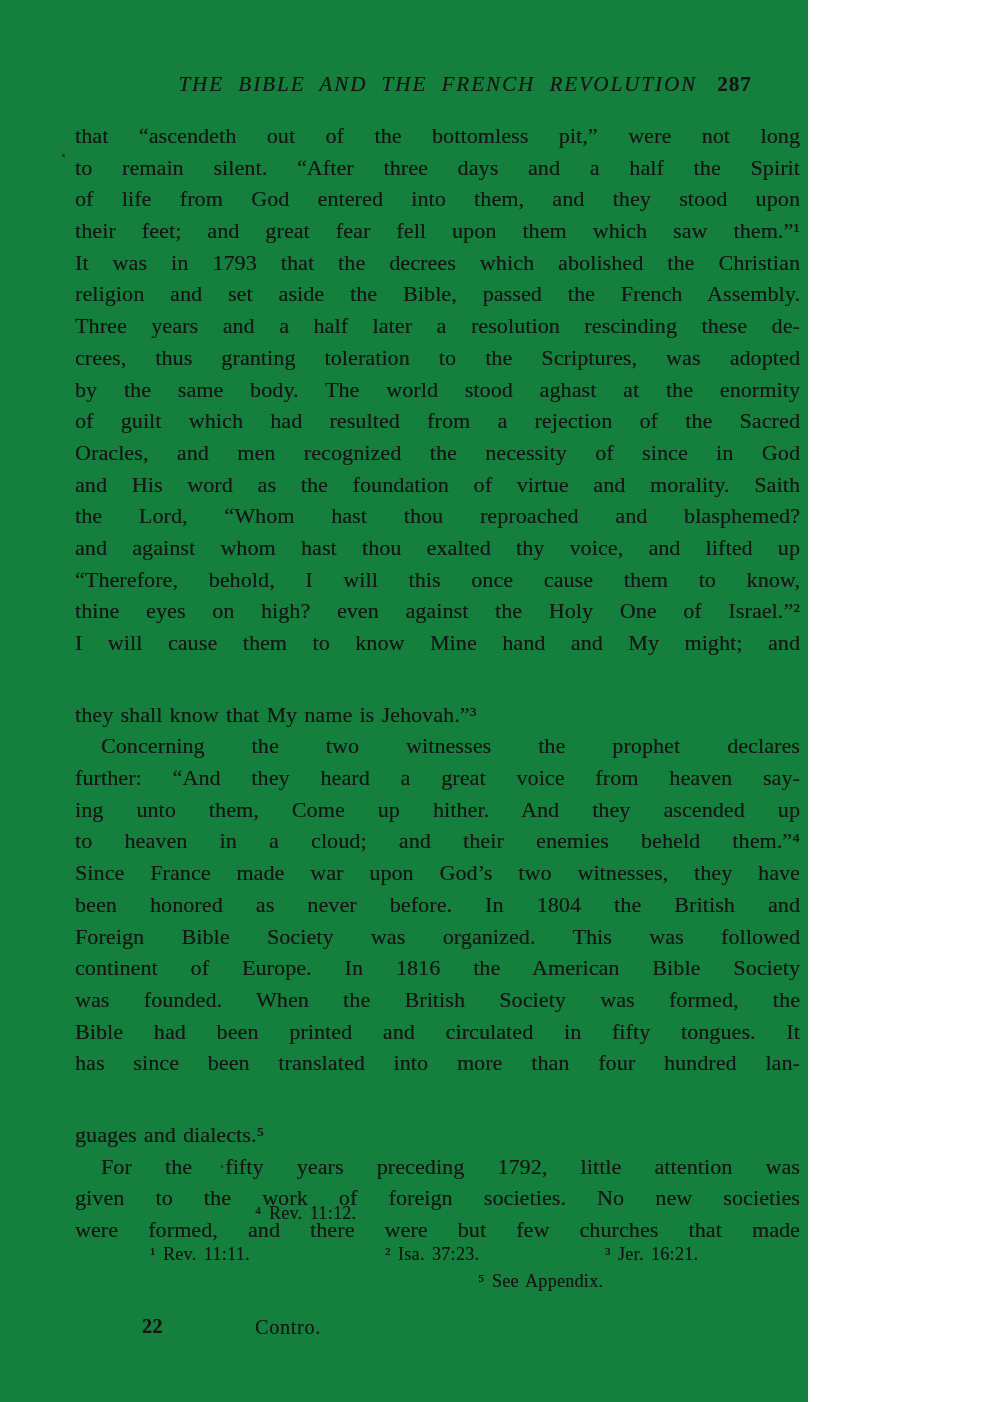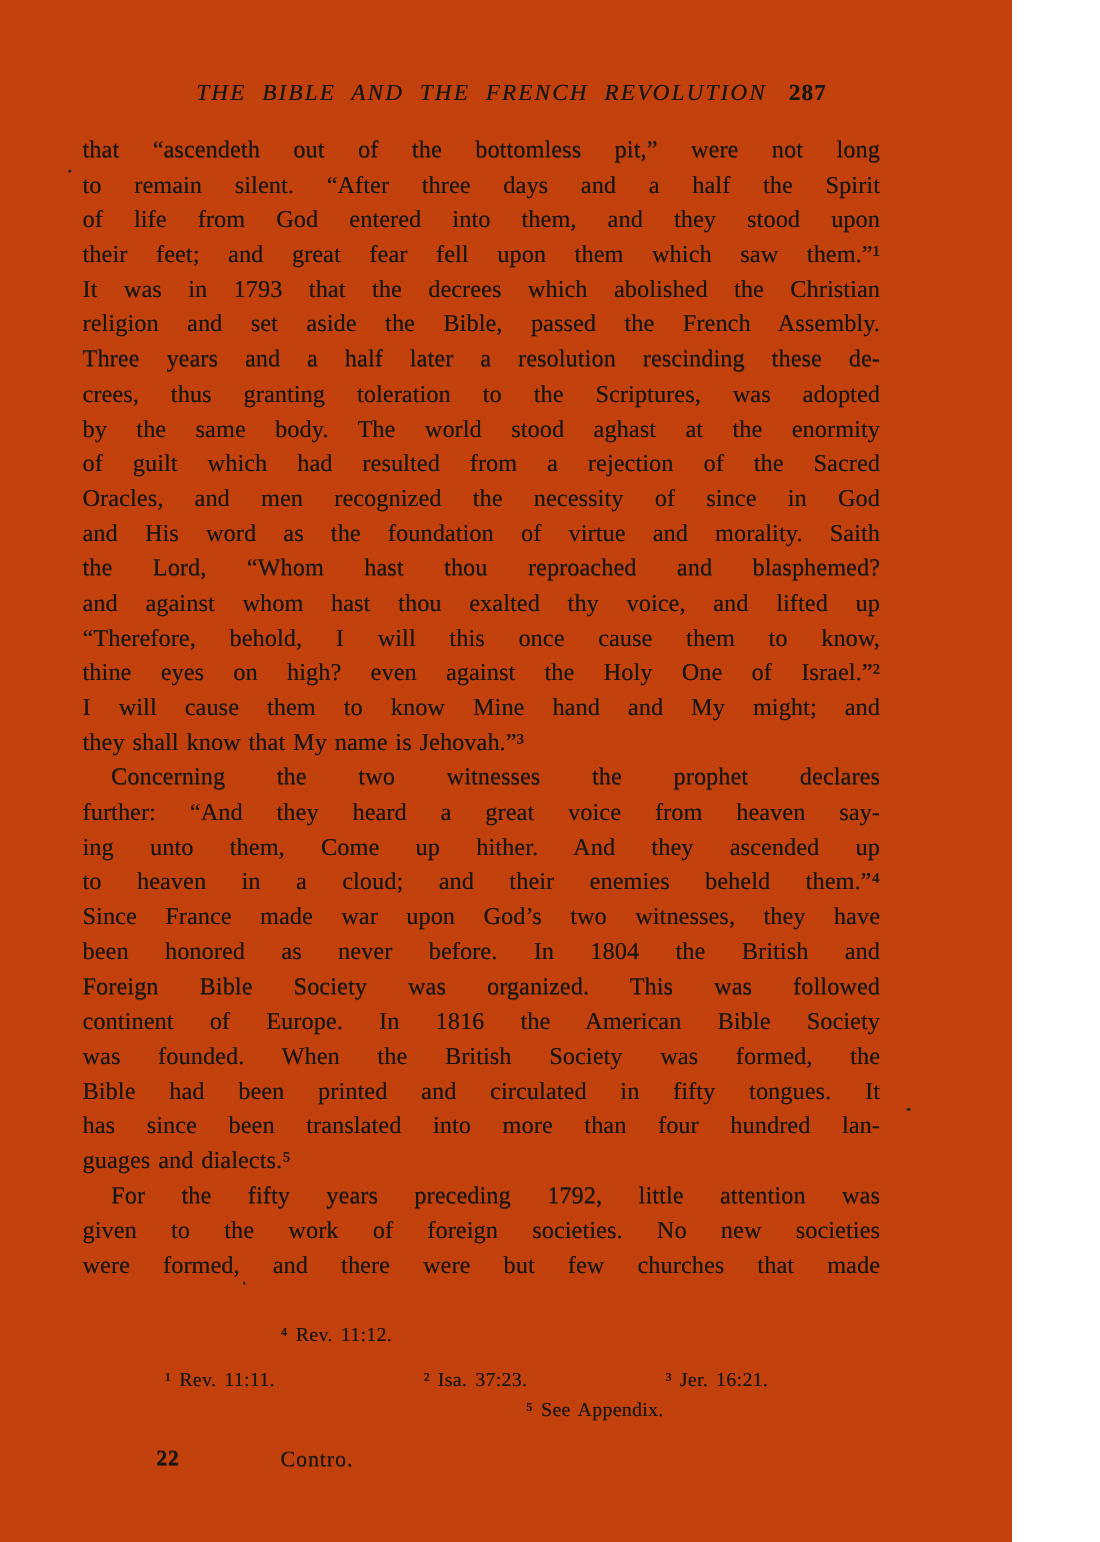--- a/index.html
+++ b/index.html
@@ -2,23 +2,23 @@
 <html><head>
 <meta charset="utf-8">
 <style>
   html, body {
     margin: 0;
     padding: 0;
     background: #ffffff;
   }
   .page {
     position: relative;
-    width: 920px;
+    width: 808px;
     height: 1402px;
-    background: #c2410c;
+    background: #15803d;
     overflow: hidden;
     color: #161616;
     font-family: "Liberation Serif", "DejaVu Serif", serif;
   }
   .running-head {
     position: absolute;
     top: 72px;
     left: 75px;
     width: 725px;
     padding-left: 55px;
@@ -54,20 +54,21 @@
     text-align: justify;
     text-align-last: justify;
     height: 31.7px;
     overflow: visible;
   }
   .line.indent {
     text-indent: 26px;
   }
   .line.short {
     text-align-last: left;
+    margin-top: 40px;
   }
   .footnote-item {
     position: absolute;
     font-size: 18px;
     line-height: 22px;
     white-space: nowrap;
     letter-spacing: 0.3px;
     word-spacing: 2.5px;
     text-shadow: 0.25px 0.25px 0 rgba(20,20,20,0.55);
   }

